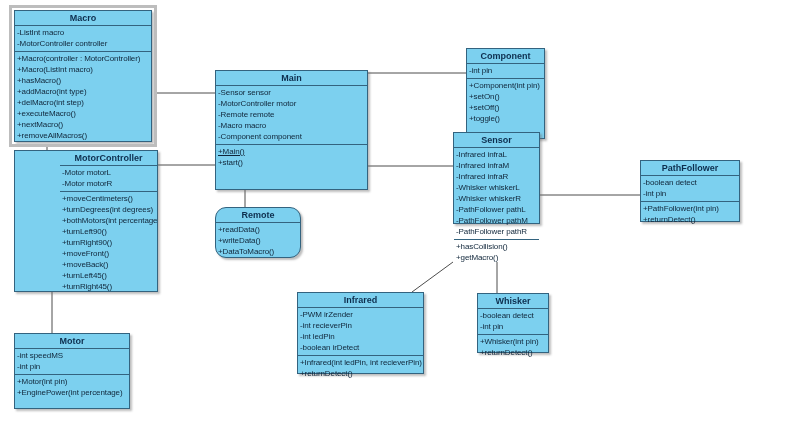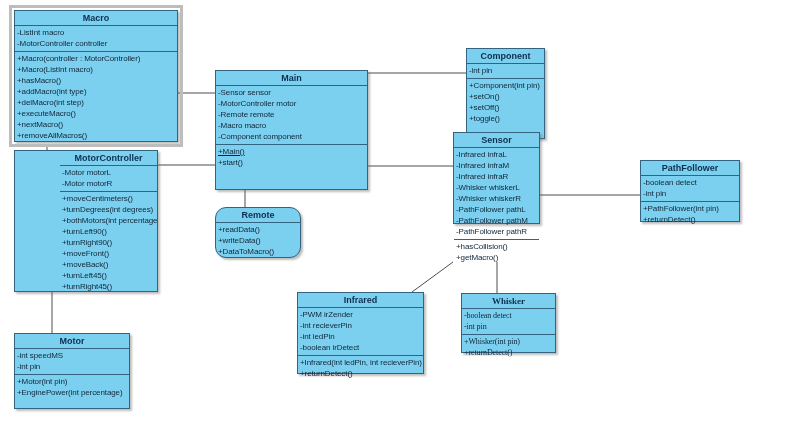--- a/index.html
+++ b/index.html
@@ -39,21 +39,21 @@
     <line x1="158" y1="165" x2="215" y2="165" stroke="#4d4d4d" stroke-width="1"></line>
     <line x1="52" y1="292" x2="52" y2="333" stroke="#4d4d4d" stroke-width="1"></line>
     <line x1="245" y1="190" x2="245" y2="207" stroke="#4d4d4d" stroke-width="1"></line>
     <line x1="368" y1="73" x2="466" y2="73" stroke="#4d4d4d" stroke-width="1"></line>
     <line x1="368" y1="166" x2="453" y2="166" stroke="#4d4d4d" stroke-width="1"></line>
     <line x1="540" y1="195" x2="640" y2="195" stroke="#4d4d4d" stroke-width="1"></line>
     <line x1="497" y1="262" x2="497" y2="293" stroke="#4d4d4d" stroke-width="1"></line>
     <line x1="453" y1="262" x2="412" y2="292" stroke="#4d4d4d" stroke-width="1"></line>
   </svg>
 
-  <div class="uml-class selected" style="left:14px;top:10px;width:164px;height:132px;">
+  <div class="uml-class selected" style="left:14px;top:10px;width:138px;height:132px;">
     <div class="uml-title">Macro</div>
     <div class="uml-attrs">
         <div class="member">-ListInt macro</div>
         <div class="member">-MotorController controller</div>
       </div>
     <div class="uml-methods">
         <div class="member">+Macro(controller : MotorController)</div>
         <div class="member">+Macro(ListInt macro)</div>
         <div class="member">+hasMacro()</div>
         <div class="member">+addMacro(int type)</div>
@@ -169,21 +169,21 @@
         <div class="member">-int recieverPin</div>
         <div class="member">-int ledPin</div>
         <div class="member">-boolean irDetect</div>
       </div>
     <div class="uml-methods">
         <div class="member">+Infrared(int ledPin, int recieverPin)</div>
         <div class="member">+returnDetect()</div>
       </div>
   </div>
 
-  <div class="uml-class" style="left:461px;top:293px;width:95px;height:60px;font-family:Liberation Serif, serif;">
+  <div class="uml-class" style="left:477px;top:293px;width:72px;height:60px;">
     <div class="uml-title">Whisker</div>
     <div class="uml-attrs">
         <div class="member">-boolean detect</div>
         <div class="member">-int pin</div>
       </div>
     <div class="uml-methods">
         <div class="member">+Whisker(int pin)</div>
         <div class="member">+returnDetect()</div>
       </div>
   </div>

